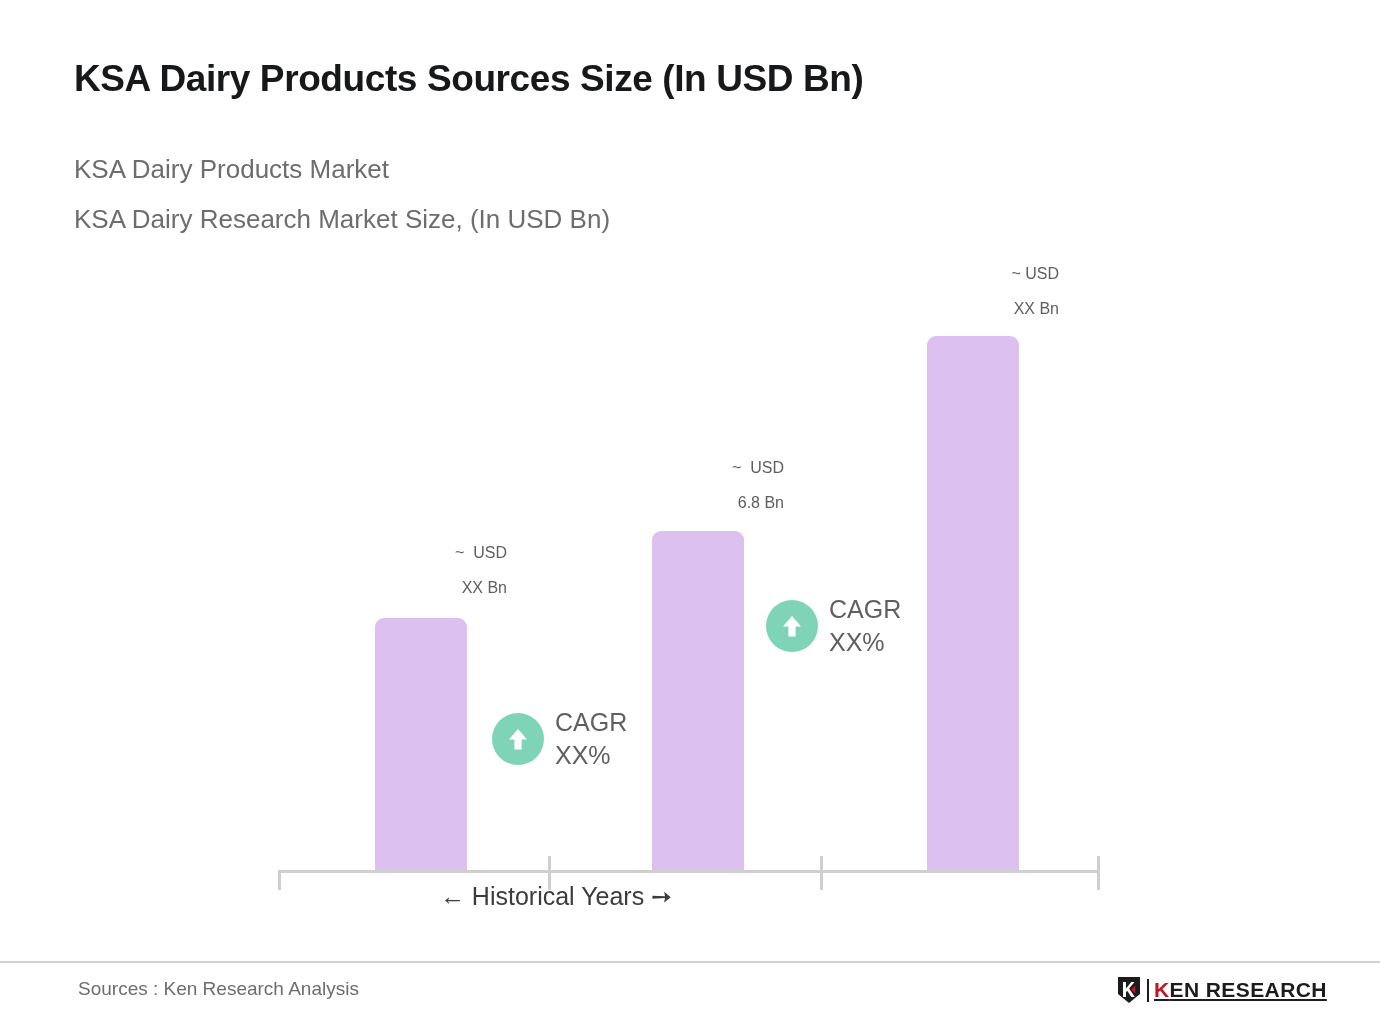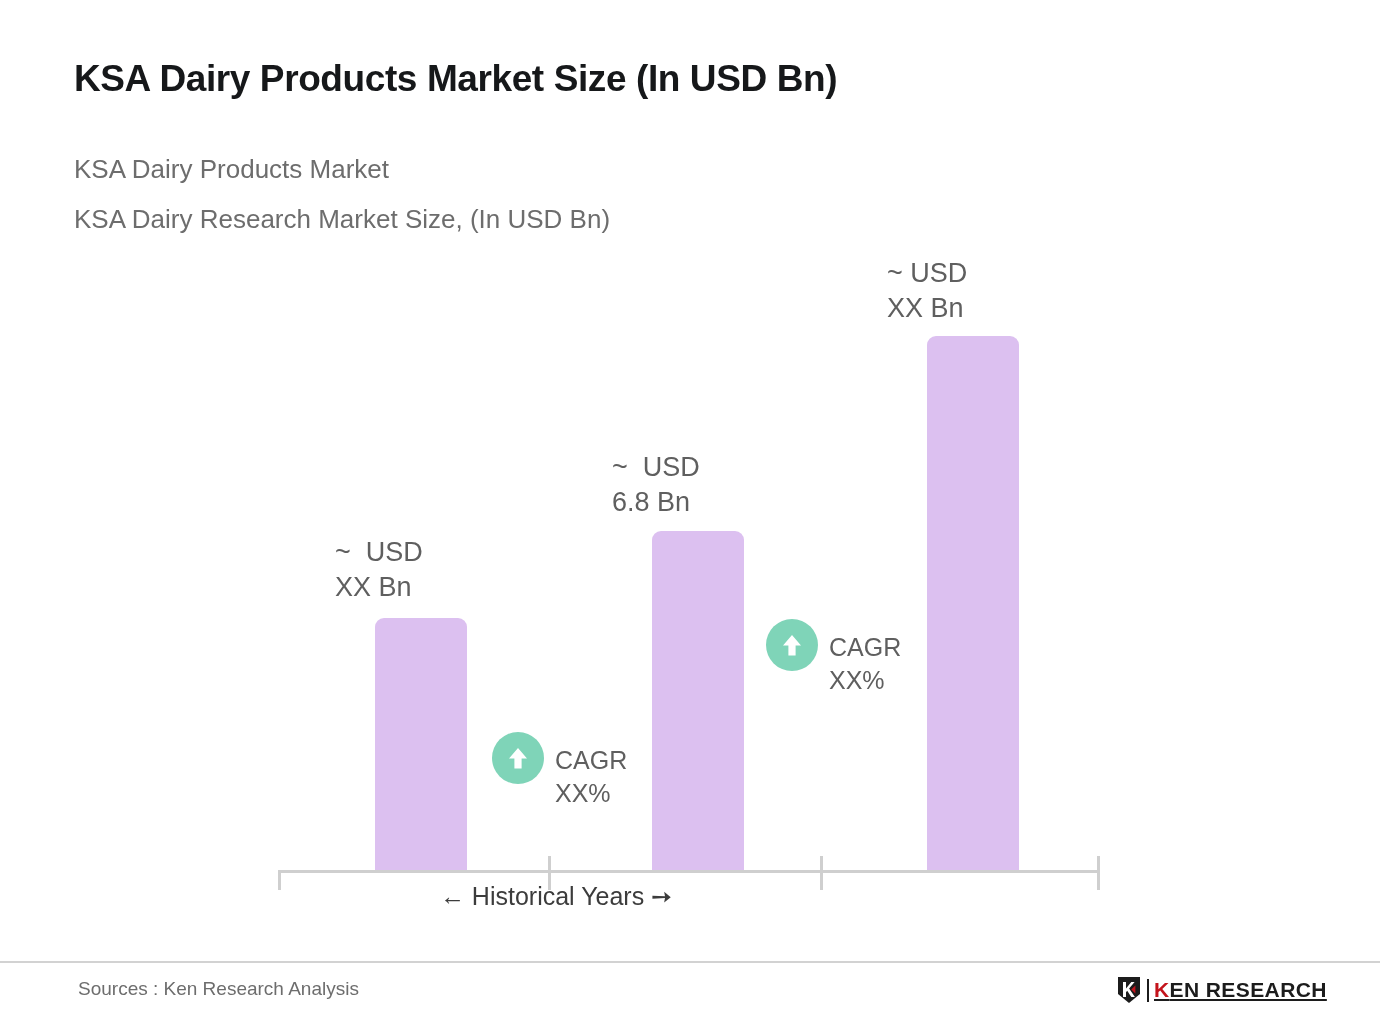--- a/index.html
+++ b/index.html
@@ -54,24 +54,24 @@
   }
 
   .bar {
     position: absolute;
     background: #dcc0f0;
     border-radius: 9px 9px 0 0;
   }
 
   .bar-value-label {
     position: absolute;
-    font-size: 27px;
+    font-size: 16px;
     color: #5f5f5f;
     line-height: 35px;
-    text-align: left;
+    text-align: right;
     white-space: pre;
   }
 
   
   .cagr-badge {
     position: absolute;
     display: flex;
     align-items: center;
     gap: 11px;
   }
@@ -84,21 +84,20 @@
     align-items: center;
     justify-content: center;
     flex: none;
   }
   .cagr-circle svg { display: block; }
   .cagr-text {
     font-size: 25px;
     color: #5f5f5f;
     line-height: 33px;
     white-space: pre;
-    margin-top: 38px;
   }
 
   
   #axis-line {
     position: absolute;
     left: 278px;
     top: 870px;
     width: 822px;
     height: 3px;
     background: #cfcfcf;
@@ -154,21 +153,21 @@
     letter-spacing: 0.4px;
     color: #1c1c1c;
     white-space: nowrap;
     text-decoration: underline;
   }
   #brand-name .brand-k { color: #c4141c; }
 </style>
 </head>
 <body>
 
-<div id="slide-title">KSA Dairy Products Market Size (In USD Bn)</div>
+<div id="slide-title">KSA Dairy Products Sources Size (In USD Bn)</div>
 <div id="subtitle-1">KSA Dairy Products Market</div>
 <div id="subtitle-2">KSA Dairy Research Market Size, (In USD Bn)</div>
 
 <div id="chart-area">
 
   <div class="bar-value-label" style="left:335px; top:535px; width:172px;"><span>~  USD</span><br><span>XX Bn</span></div>
   <div class="bar" style="left:375px; top:618px; width:92px; height:254px;"></div>
 
   <div class="bar-value-label" style="left:612px; top:450px; width:172px;"><span>~  USD</span><br><span>6.8 Bn</span></div>
   <div class="bar" style="left:652px; top:531px; width:92px; height:341px;"></div>

